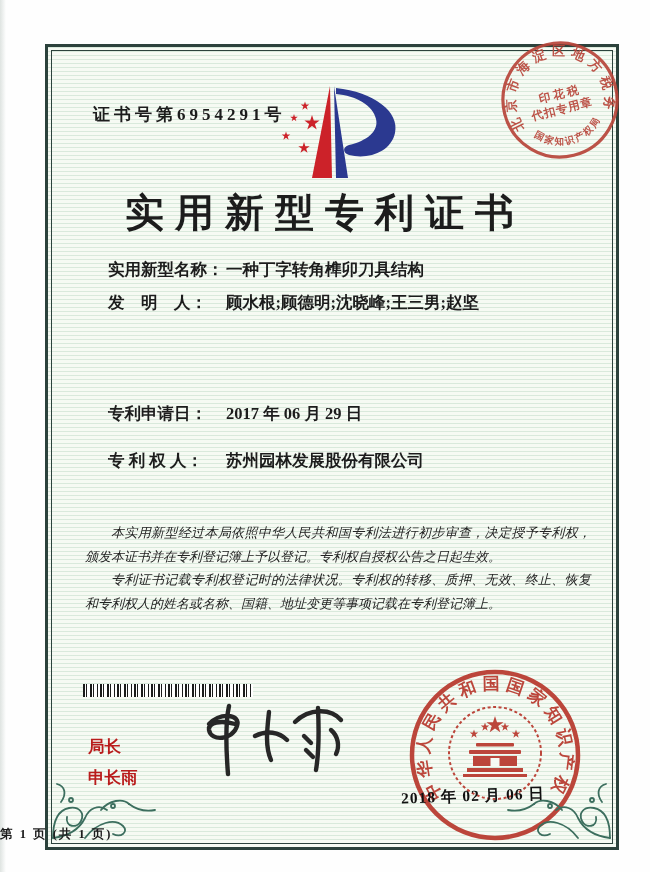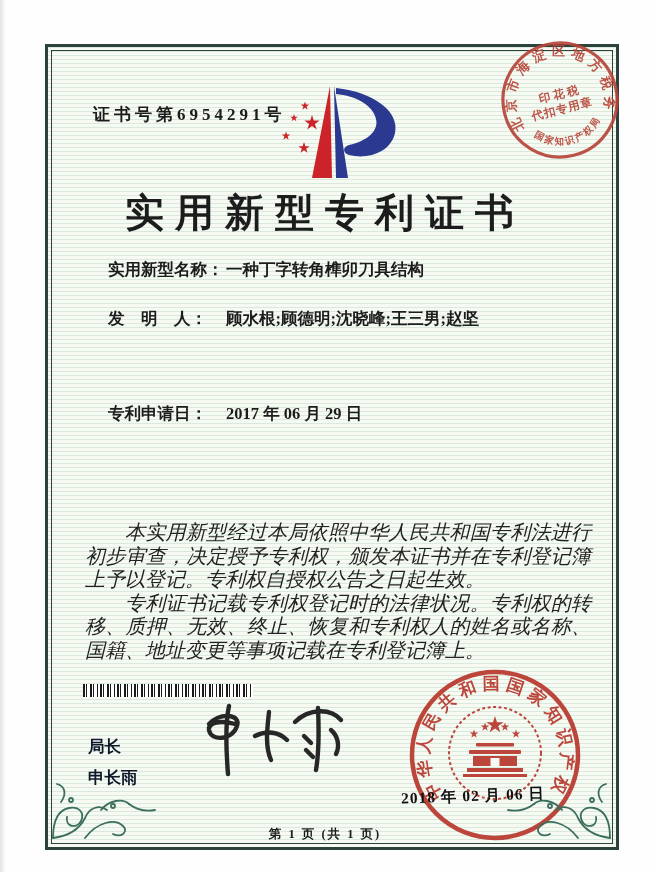--- a/index.html
+++ b/index.html
@@ -12,38 +12,38 @@
         background-color:#f6faf3;
         background-image:repeating-linear-gradient(to bottom,rgba(150,195,165,.30) 0px,rgba(150,195,165,.30) 1px,rgba(255,255,255,0) 1px,rgba(255,255,255,0) 4px);}
   .frame-inner{position:absolute;inset:3px;border:1px solid #2c423c;pointer-events:none;}
   .cert-no{position:absolute;left:93px;top:103px;font-size:17px;letter-spacing:4px;font-weight:700;}
   .logo{position:absolute;left:252px;top:78px;width:160px;height:104px;}
   .title{position:absolute;left:0;top:186px;width:650px;text-align:center;
         font-size:39px;font-weight:700;letter-spacing:11px;}
   .frow{position:absolute;left:85px;width:505px;font-size:16.5px;font-weight:600;white-space:nowrap;}
   .frow .lbl{display:inline-block;min-width:118px;margin-left:23px;}
   .frow .val{font-weight:600;text-align:center;}
-  .r0{top:259px}.r1{top:308px}.r2{top:356px}.r3{top:403px}.r4{top:450px}.r5{top:497px}
-  .body-text{position:absolute;left:85px;top:521px;width:506px;font-size:20px;
+  .r0{top:259px}.r1{top:292px}.r2{top:356px}.r3{top:403px}.r4{top:450px}.r5{top:497px}
+  .body-text{position:absolute;left:85px;top:521px;width:506px;font-size:13px;
         line-height:23.6px;font-style:italic;font-weight:500;color:#222;}
   .body-text p{margin:0;text-indent:2em;text-align:justify;}
   .barcode{position:absolute;left:83px;top:684px;width:170px;height:13px;
         background:repeating-linear-gradient(90deg,#1b1b1b 0 2px,#fff 2px 3px,#1b1b1b 3px 4px,#fff 4px 7px,#1b1b1b 7px 9px,#fff 9px 10px,#1b1b1b 10px 11px,#fff 11px 14px,#1b1b1b 14px 15px,#fff 15px 17px);}
   .director{position:absolute;left:88px;top:731px;font-family:"Liberation Sans","DejaVu Sans",sans-serif;
-        font-size:16.5px;font-weight:700;line-height:31px;color:#0f172a;}
+        font-size:16.5px;font-weight:700;line-height:31px;color:#b91c1c;}
   .signature{position:absolute;left:190px;top:694px;width:162px;height:95px;}
   .main-seal{position:absolute;left:406px;top:666px;width:178px;height:178px;opacity:.93;}
   .seal-date{position:absolute;left:401px;top:786px;font-size:15.5px;font-weight:700;
         letter-spacing:1px;color:#111;transform:rotate(-2deg);}
   .tax-seal{position:absolute;left:498px;top:38px;width:124px;height:124px;
         transform:rotate(-14deg);opacity:.92;}
   .orn{position:absolute;width:118px;height:84px;}
   .orn-bl{left:47px;top:758px;}
   .orn-br{left:498px;top:758px;transform:scaleX(-1);}
-  .footer{position:absolute;left:0;top:826px;width:650px;text-align:center;
+  .footer{position:absolute;left:0;top:826px;width:650px;text-align:left;
         font-size:12.5px;letter-spacing:2px;font-weight:600;}
 </style>
 </head>
 <body>
 
 <div class="page">
   <div class="page-edge"></div>
 
   <div class="frame">
     <div class="frame-inner"></div>
@@ -68,20 +68,23 @@
   <div class="title">实用新型专利证书</div>
 
   <div class="frow r0">
     <span class="lbl">实用新型名称：</span><span class="val">一种丁字转角榫卯刀具结构</span>
   </div>
   <div class="frow r1">
     <span class="lbl">发　明　人：</span><span class="val">顾水根;顾德明;沈晓峰;王三男;赵坚</span>
   </div>
   <div class="frow r3">
     <span class="lbl">专利申请日：</span><span class="val">2017 年 06 月 29 日</span>
+  </div>
+  <div class="frow r4">
+    <span class="lbl">专 利 权 人：</span><span class="val">苏州园林发展股份有限公司</span>
   </div>
 
   <div class="body-text">
     <p>本实用新型经过本局依照中华人民共和国专利法进行初步审查，决定授予专利权，颁发本证书并在专利登记簿上予以登记。专利权自授权公告之日起生效。</p>
     <p>专利证书记载专利权登记时的法律状况。专利权的转移、质押、无效、终止、恢复和专利权人的姓名或名称、国籍、地址变更等事项记载在专利登记簿上。</p>
   </div>
 
   <div class="barcode"></div>
 
   <div class="director">

